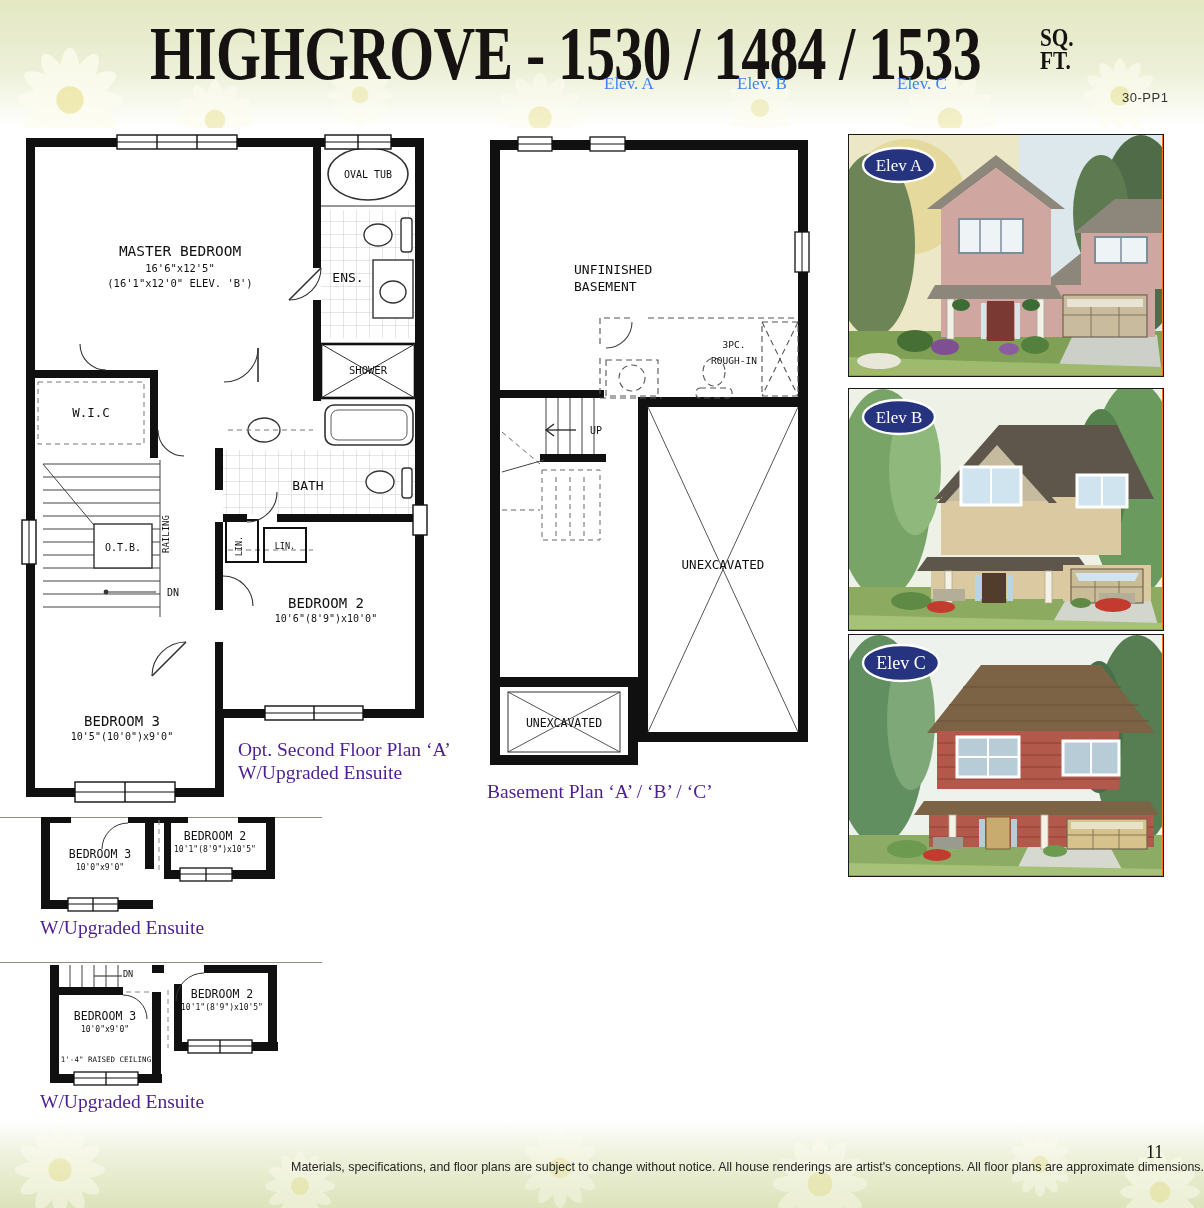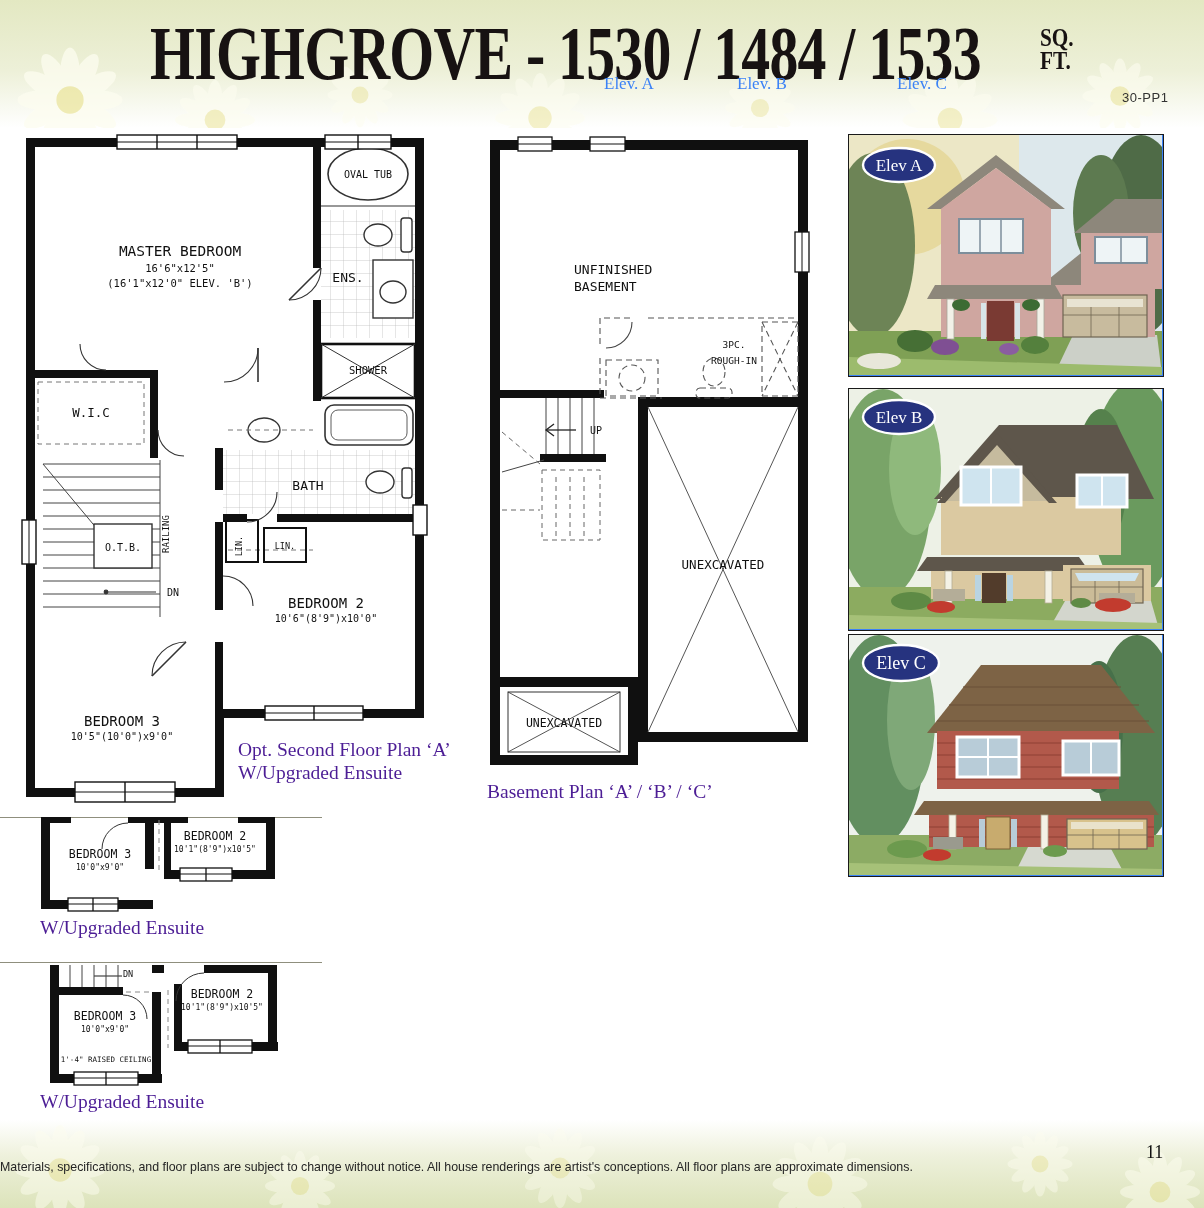--- a/index.html
+++ b/index.html
@@ -20,25 +20,25 @@
   .elev-sub{position:absolute;top:74px;font-family:"Liberation Serif",serif;
             font-size:17px;color:#3b82f6;}
   .plan-code{position:absolute;left:1122px;top:90px;font-size:13px;letter-spacing:.5px;color:#333;text-align:right;}
   
   .caption{position:absolute;font-family:"Liberation Serif",serif;font-size:19.5px;
            line-height:1.18;color:#4c1d95;}
   
   .sep{position:absolute;left:0;width:322px;border-top:1.6px solid #8f8f7d;}
   
   .elev{position:absolute;left:848px;width:316px;height:243px;border:1.6px solid #1a1a1a;
-        background:#3b82f6;box-sizing:border-box;}
+        background:#f97316;box-sizing:border-box;}
   .elev svg{display:block;}
   
   .pl{font-family:"DejaVu Sans Mono",monospace;fill:#101010;}
-  .footer-note{position:absolute;left:0;top:1158px;width:1204px;text-align:left;
+  .footer-note{position:absolute;left:0;top:1158px;width:1204px;text-align:right;
                font-size:12.4px;line-height:1.6;color:#252525;}
   .page-num{position:absolute;left:1146px;top:1142px;font-family:"Liberation Serif",serif;
             font-size:18px;color:#111;}
 </style>
 </head>
 <body>
 
 <div class="page">
 
   <div class="bg-top">

